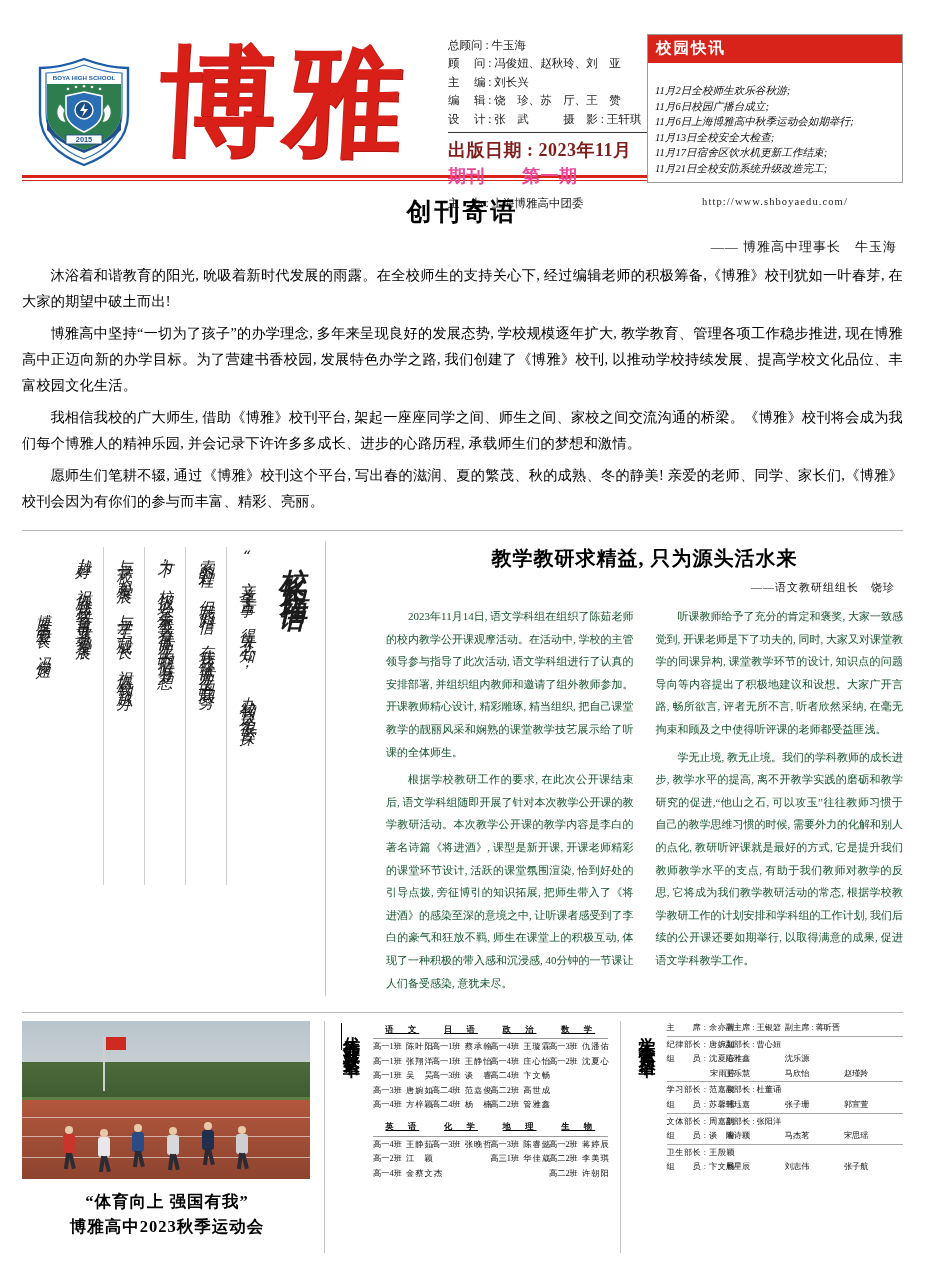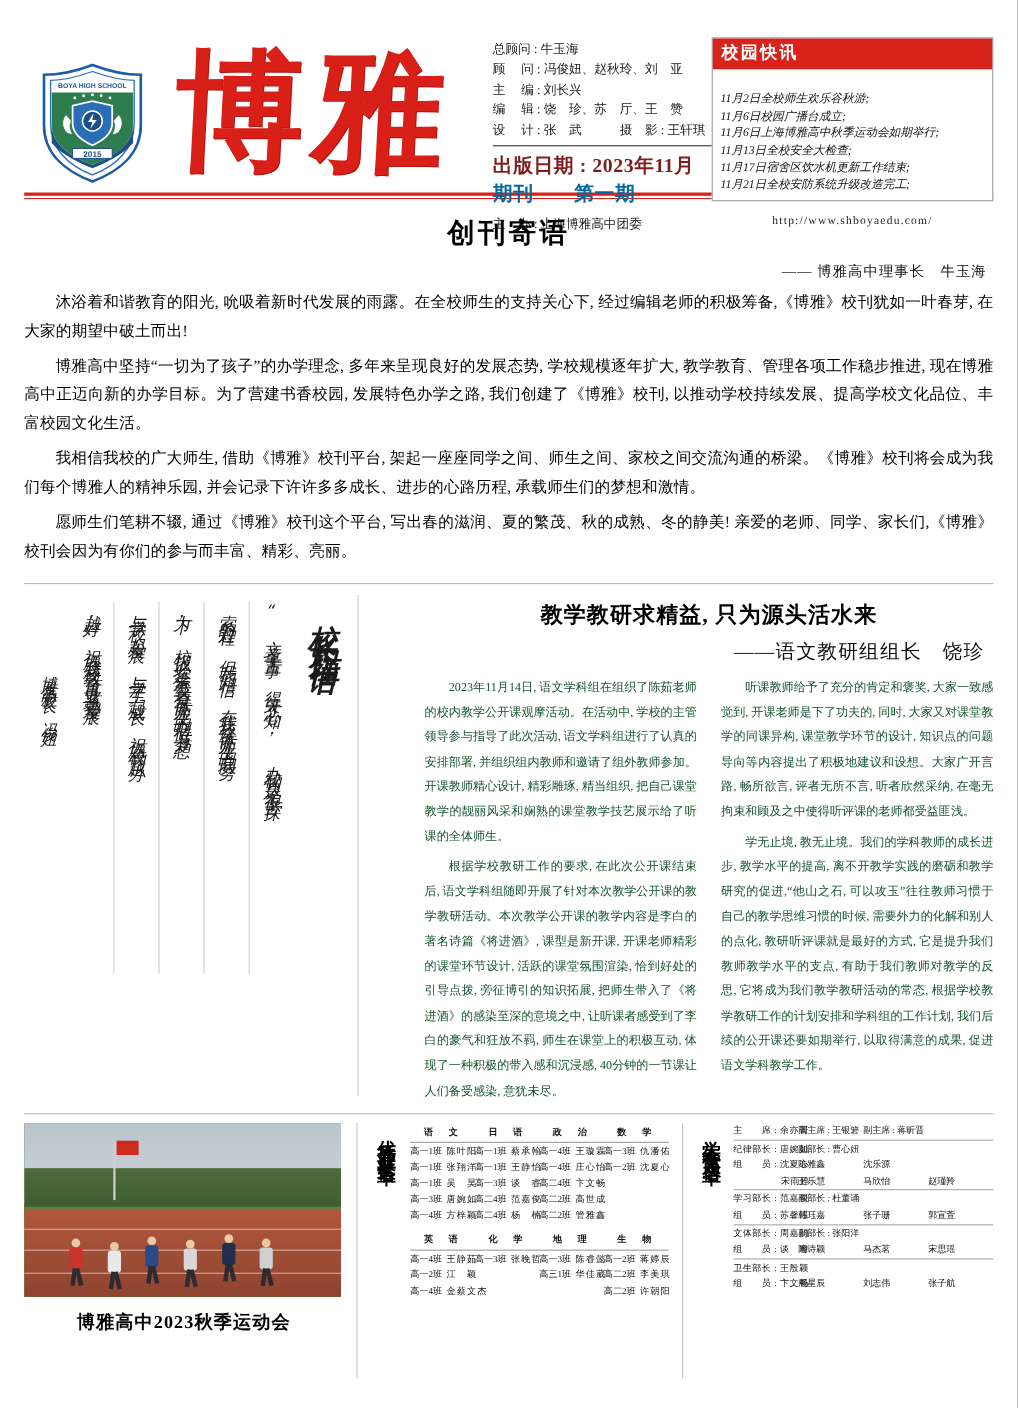--- a/index.html
+++ b/index.html
@@ -18,21 +18,21 @@
     font-family:"DejaVu Serif",serif;
     font-size:118px;line-height:1;color:#d81f18;font-weight:700;
     letter-spacing:8px;text-align:center;display:block;
     transform:skewX(-3deg);
     text-shadow:1px 1px 0 #b3150f;
   }
   .mast-mid{flex:1 1 auto;padding-left:18px;padding-top:2px;min-width:0;}
   .staff-line{font-size:11.5px;color:#1a1a1a;line-height:18.4px;white-space:nowrap;font-family:"Liberation Serif",serif;}
   .sep-rule{border:0;border-top:1px solid #333;margin:4px 0 4px 0;width:214px;}
   .pub-date{font-size:18px;font-weight:700;color:#7f1d1d;line-height:26px;letter-spacing:.5px;}
-  .pub-issue{font-size:18px;font-weight:700;color:#0369a1;line-height:26px;letter-spacing:.5px;}
+  .pub-issue{font-size:18px;font-weight:700;color:#ec4899;line-height:26px;letter-spacing:.5px;}
   .host-line{font-size:11.5px;color:#1a1a1a;margin-top:7px;white-space:nowrap;}
   .mast-right{flex:0 0 214px;padding-top:0;}
   .news-box{border:1px solid #9b9b9b;width:256px;box-sizing:border-box;background:#fff;}
   .news-head{background:#d8231b;color:#fff;font-size:15.5px;font-weight:700;padding:3px 8px 4px;letter-spacing:2px;font-family:"Liberation Serif",serif;}
   .news-list{padding:20px 7px 5px;font-style:italic;}
   .news-item{font-size:10.6px;line-height:15.6px;color:#111;white-space:nowrap;}
   .url-line{font-size:10.5px;color:#222;text-align:center;margin-top:13px;letter-spacing:1.1px;}
   .rule-thick{border:0;border-top:3px solid #d8231b;margin:3px 0 0 0;}
   .rule-thin{border:0;border-top:1px solid #d8231b;margin:2px 0 0 0;}
 
@@ -66,21 +66,21 @@
     font-weight:700;height:338px;
   }
   .vcol.sig{border-left:none;font-size:14.5px;letter-spacing:4px;padding-top:56px;height:282px;}
   .vcol.last{border-left:none;}
   .mid-divider{flex:0 0 1px;background:#c4c4c4;margin:0 13px;}
   .mid-right{flex:1 1 auto;min-width:0;margin-left:47px;}
   .art2-title{
     text-align:center;font-size:20px;font-weight:700;letter-spacing:1px;
     margin:4px 0 0 0;color:#000;font-family:"Liberation Serif",serif;
   }
-  .art2-by{text-align:right;font-size:18px;margin:8px 8px 0 0;letter-spacing:1px;color:#111;}
+  .art2-by{text-align:right;font-size:11px;margin:8px 8px 0 0;letter-spacing:1px;color:#111;}
   .art2-cols{display:flex;gap:22px;margin-top:10px;}
   .art2-cols .col{flex:1 1 0;min-width:0;}
   .art2-cols p{
     font-size:11px;line-height:22.6px;text-align:justify;margin:0 0 0 0;
     text-indent:2em;color:#14532d;
   }
   .art2-cols p + p{margin-top:5px;}
 
   
   .bottom{display:flex;margin-top:8px;height:232px;}
@@ -104,21 +104,21 @@
   .runner .head{position:absolute;left:3px;top:0;width:8px;height:8px;border-radius:50%;background:#e8c9a8;}
   .runner .body{position:absolute;left:1px;top:8px;width:12px;height:20px;border-radius:3px;}
   .runner .legL{position:absolute;left:3px;top:27px;width:4px;height:16px;background:#2b2b33;transform:rotate(8deg);}
   .runner .legR{position:absolute;left:8px;top:27px;width:4px;height:16px;background:#2b2b33;transform:rotate(-14deg);}
   .caption{
     text-align:center;font-size:16.5px;font-weight:700;line-height:25px;
     margin-top:10px;letter-spacing:1px;color:#000;font-family:"Liberation Serif",serif;
   }
   .vdiv{flex:0 0 1px;background:#c4c4c4;margin:0 12px;}
 
-  .awards{flex:1 1 auto;display:flex;min-width:0;}
+  .awards{flex:1 1 auto;display:flex;min-width:0;text-decoration:underline;}
   .awards-label,.council-label{
     writing-mode:vertical-rl;text-orientation:upright;
     font-size:17px;font-weight:700;letter-spacing:3px;color:#000;
     flex:0 0 26px;padding-top:2px;font-family:"Liberation Serif",serif;
   }
   .awards-body{flex:1 1 auto;min-width:0;padding-left:10px;}
   .atable{width:100%;border-collapse:collapse;table-layout:fixed;}
   .atable td{font-size:8.3px;line-height:12.4px;color:#111;padding:0;vertical-align:top;white-space:nowrap;}
   .subj-head{text-align:center;font-weight:700;font-size:9.6px;letter-spacing:3px;padding:3px 0 2px 0 !important;
     border-bottom:1px solid #9c9c9c;}
@@ -293,20 +293,21 @@
             <div class="legR"></div>
         </div>
         <div class="runner" style="left:74%;bottom:6%;">
           <div class="head"></div>
             <div class="body" style="background:#cfcfd2"></div>
             <div class="legL"></div>
             <div class="legR"></div>
         </div>
       </div>
       <div class="caption">
+        <div>“体育向上 强国有我”</div>
         <div>博雅高中2023秋季运动会</div>
       </div>
     </div>
 
     <div class="vdiv"></div>
 
     <div class="awards">
       <div class="awards-label">优秀作业展获奖名单</div>
       <div class="awards-body">
 

